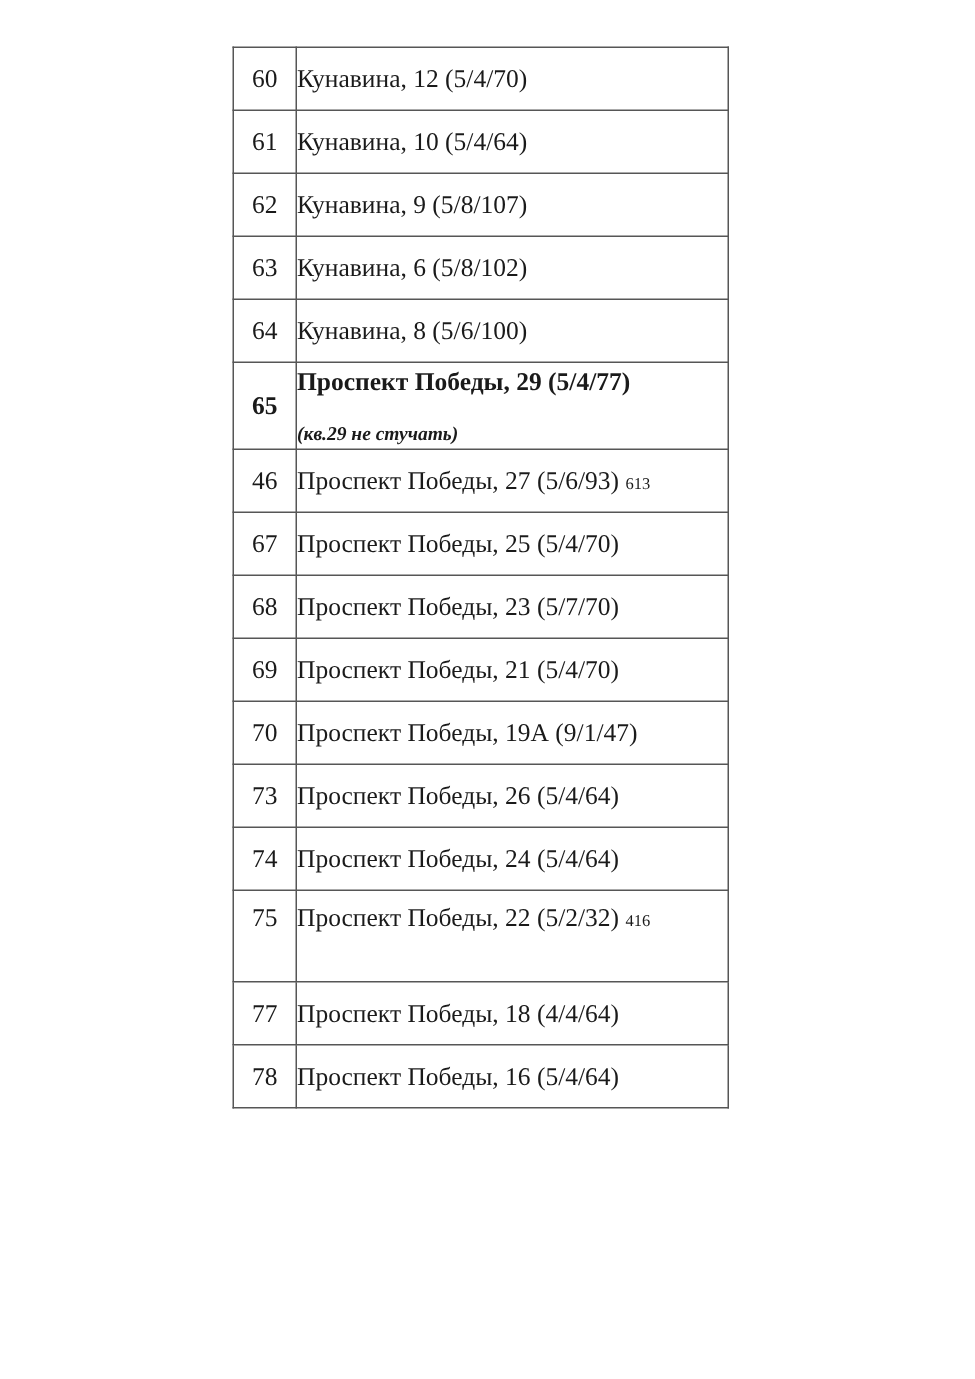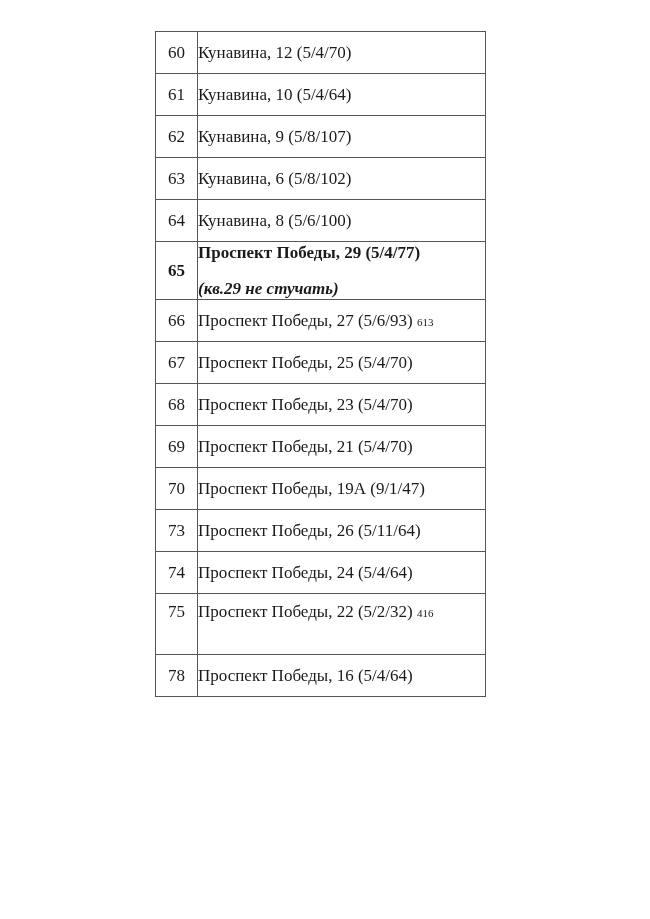--- a/index.html
+++ b/index.html
@@ -43,21 +43,21 @@
   tr.r-tall75 { height: 61px; }
   tr.r-tall75 td {
     vertical-align: top;
   }
   tr.r-tall75 td.num,
   tr.r-tall75 td.addr { padding-top: 8px; }
   .suffix {
     font-size: 11px;
   }
   .note {
-    font-size: 17px;
+    font-size: 13px;
     font-style: italic;
     margin-top: 16px;
   }
 </style>
 </head>
 <body>
 
 <div class="sheet">
   <table class="addr-table">
     <tbody>
@@ -82,50 +82,54 @@
         <td class="addr"><span>Кунавина, 8 (5/6/100)</span></td>
       </tr>
       <tr class="r-tall65">
         <td class="num">65</td>
         <td class="addr">
           <div>Проспект Победы, 29 (5/4/77)</div>
           <div class="note">(кв.29 не стучать)</div>
         </td>
       </tr>
       <tr class="r-normal">
-        <td class="num">66</td>
+        <td class="num">46</td>
         <td class="addr"><span>Проспект Победы, 27 (5/6/93)</span> <span class="suffix">613</span></td>
       </tr>
       <tr class="r-normal">
         <td class="num">67</td>
         <td class="addr"><span>Проспект Победы, 25 (5/4/70)</span></td>
       </tr>
       <tr class="r-normal">
         <td class="num">68</td>
-        <td class="addr"><span>Проспект Победы, 23 (5/4/70)</span></td>
+        <td class="addr"><span>Проспект Победы, 23 (5/7/70)</span></td>
       </tr>
       <tr class="r-normal">
         <td class="num">69</td>
         <td class="addr"><span>Проспект Победы, 21 (5/4/70)</span></td>
       </tr>
       <tr class="r-normal">
         <td class="num">70</td>
         <td class="addr"><span>Проспект Победы, 19А (9/1/47)</span></td>
       </tr>
       <tr class="r-normal">
         <td class="num">73</td>
-        <td class="addr"><span>Проспект Победы, 26 (5/11/64)</span></td>
+        <td class="addr"><span>Проспект Победы, 26 (5/4/64)</span></td>
       </tr>
       <tr class="r-normal">
         <td class="num">74</td>
         <td class="addr"><span>Проспект Победы, 24 (5/4/64)</span></td>
       </tr>
       <tr class="r-tall75">
         <td class="num">75</td>
         <td class="addr"><span>Проспект Победы, 22 (5/2/32)</span> <span class="suffix">416</span></td>
       </tr>
       <tr class="r-normal">
+        <td class="num">77</td>
+        <td class="addr"><span>Проспект Победы, 18 (4/4/64)</span></td>
+      </tr>
+      <tr class="r-normal">
         <td class="num">78</td>
         <td class="addr"><span>Проспект Победы, 16 (5/4/64)</span></td>
       </tr>
     </tbody>
   </table>
 </div>
 
 </body></html>

